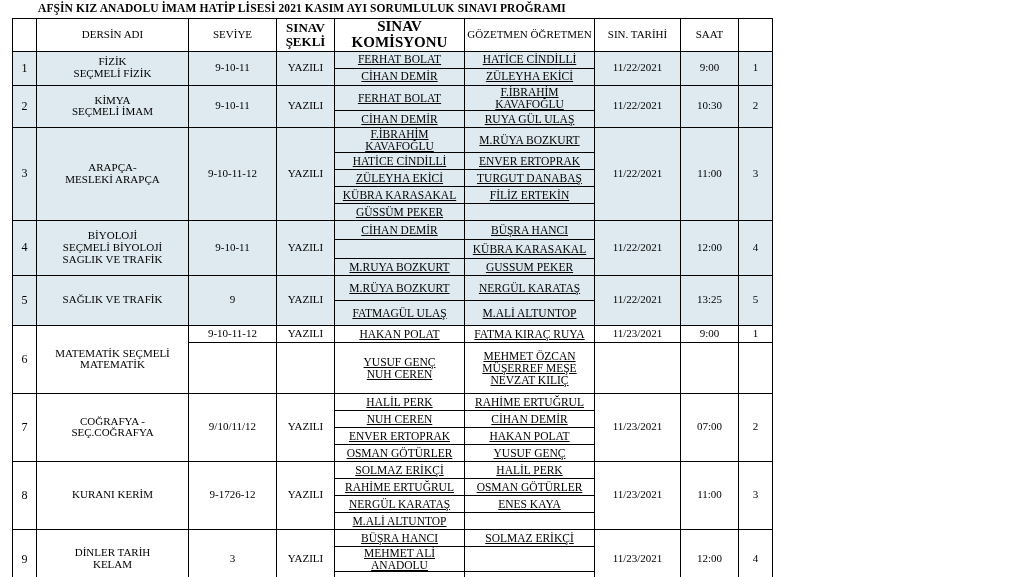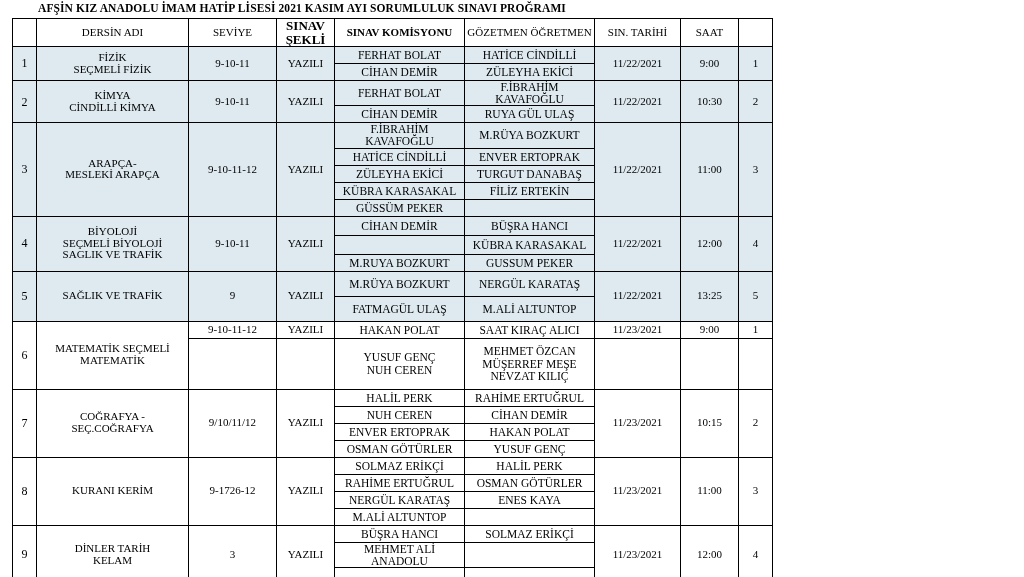--- a/index.html
+++ b/index.html
@@ -59,30 +59,31 @@
   thead td {
     font-weight: bold;
     font-size: 11px;
     padding: 2px 1px;
   }
   thead td.small-head {
     font-size: 13px;
     font-weight: bold;
   }
   thead td.big-head {
-    font-size: 11px;
+    font-size: 15px;
     font-weight: bold;
   }
   .shade {
     background: #deeaf0;
   }
   .namecell {
     font-size: 11.5px;
     padding: 2px 1px;
     height: 16px;
+    text-decoration: underline;
   }
   .lessoncell {
     font-size: 11px;
     padding: 3px 2px;
     line-height: 1.25;
   }
   .tall {
     height: 18px;
   }
   .empty {
@@ -142,21 +143,21 @@
       </tr>
       <tr>
         <td class="shade namecell">CİHAN DEMİR</td>
         <td class="shade namecell">ZÜLEYHA EKİCİ</td>
       </tr>
 
       <tr>
         <td class="shade numcell" rowspan="2">2</td>
         <td class="shade lessoncell" rowspan="2">
           <div>KİMYA</div>
-          <div>CİNDİLLİ KİMYA</div>
+          <div>SEÇMELİ İMAM</div>
         </td>
         <td class="shade" rowspan="2">9-10-11</td>
         <td class="shade" rowspan="2">YAZILI</td>
         <td class="shade namecell">FERHAT BOLAT</td>
         <td class="shade namecell">F.İBRAHİM KAVAFOĞLU</td>
         <td class="shade" rowspan="2">11/22/2021</td>
         <td class="shade" rowspan="2">10:30</td>
         <td class="shade" rowspan="2">2</td>
       </tr>
       <tr>
@@ -237,21 +238,21 @@
 
       <tr>
         <td rowspan="2" class="numcell">6</td>
         <td rowspan="2" class="lessoncell">
           <div>MATEMATİK SEÇMELİ</div>
           <div>MATEMATİK</div>
         </td>
         <td>9-10-11-12</td>
         <td>YAZILI</td>
         <td class="namecell">HAKAN POLAT</td>
-        <td class="namecell">SAAT KIRAÇ ALICI</td>
+        <td class="namecell">FATMA KIRAÇ RUYA</td>
         <td>11/23/2021</td>
         <td>9:00</td>
         <td>1</td>
       </tr>
       <tr>
         <td></td>
         <td></td>
         <td class="namecell" style="height:50px">
           <div>YUSUF GENÇ</div>
           <div>NUH CEREN</div>
@@ -270,21 +271,21 @@
         <td rowspan="4" class="numcell">7</td>
         <td rowspan="4" class="lessoncell">
           <div>COĞRAFYA  -</div>
           <div>SEÇ.COĞRAFYA</div>
         </td>
         <td rowspan="4">9/10/11/12</td>
         <td rowspan="4">YAZILI</td>
         <td class="namecell">HALİL PERK</td>
         <td class="namecell">RAHİME ERTUĞRUL</td>
         <td rowspan="4">11/23/2021</td>
-        <td rowspan="4">10:15</td>
+        <td rowspan="4">07:00</td>
         <td rowspan="4">2</td>
       </tr>
       <tr>
         <td class="namecell">NUH CEREN</td>
         <td class="namecell">CİHAN DEMİR</td>
       </tr>
       <tr>
         <td class="namecell">ENVER ERTOPRAK</td>
         <td class="namecell">HAKAN POLAT</td>
       </tr>

